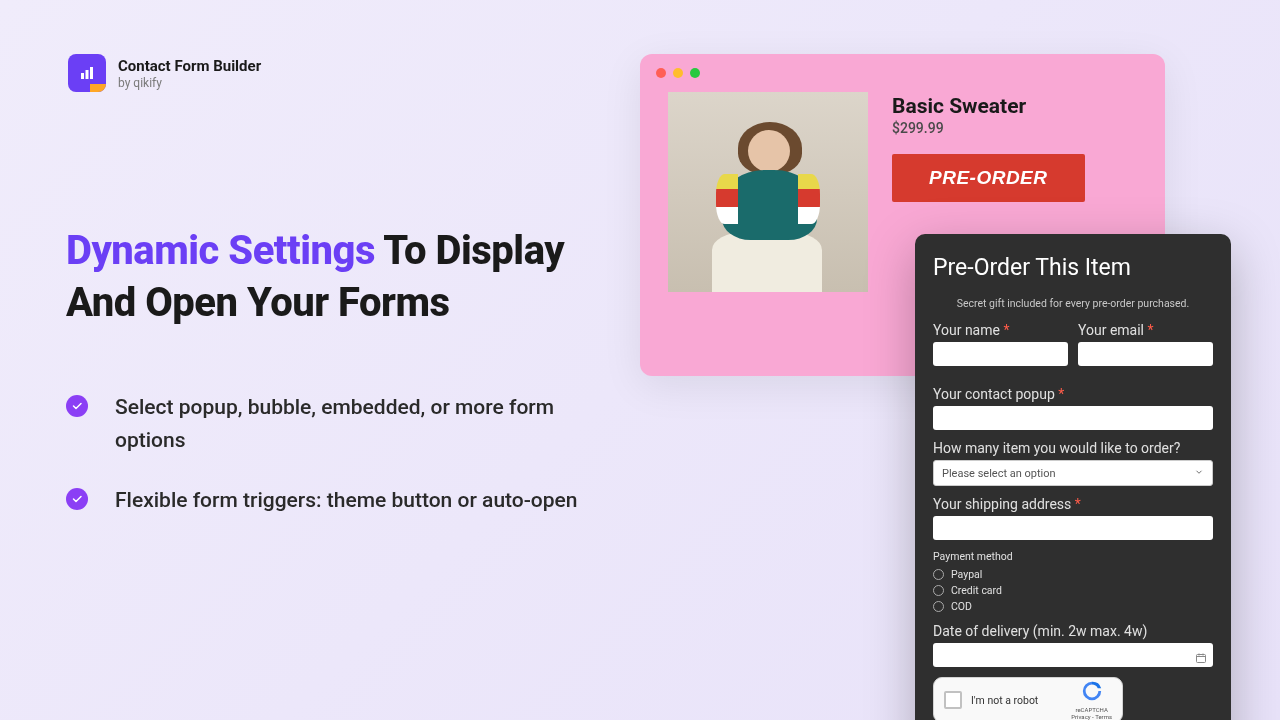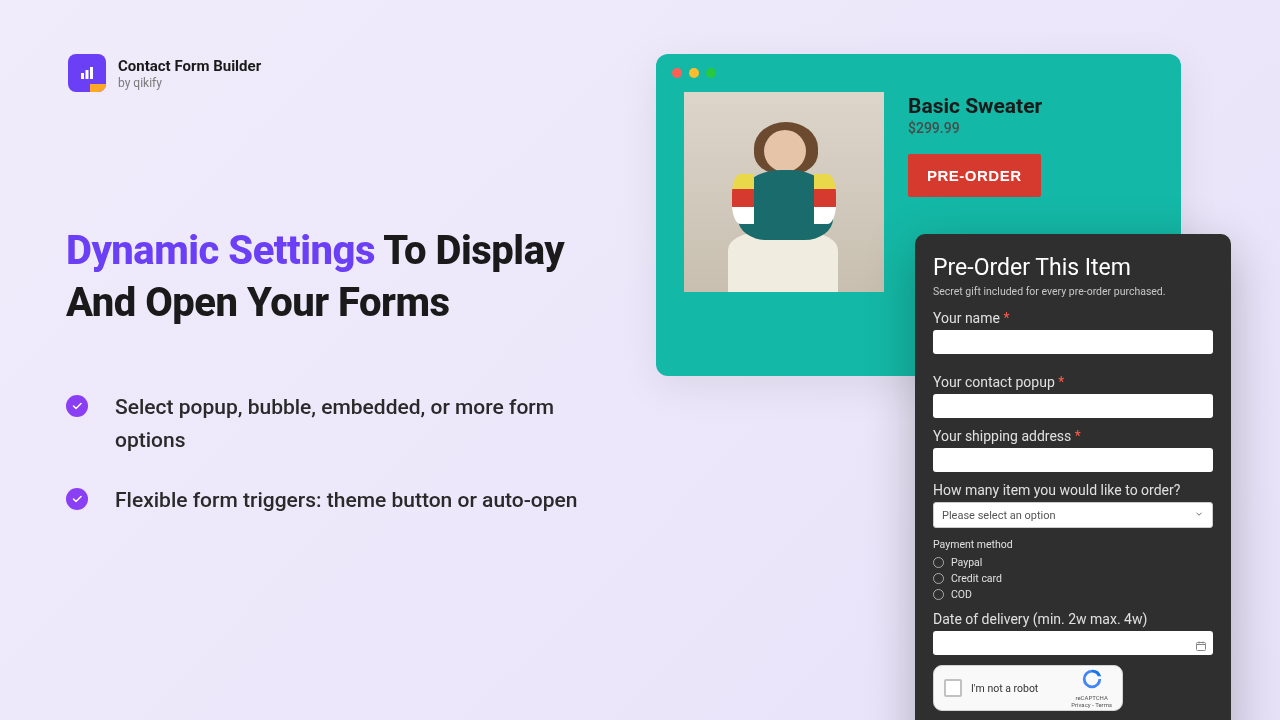--- a/index.html
+++ b/index.html
@@ -80,24 +80,24 @@
 .bullet-text {
   font-size: 21px;
   line-height: 1.55;
   color: #2a2a2a;
   font-weight: 500;
   margin-left: 12px;
 }
 .product-window {
   position: absolute;
   top: 54px;
-  left: 656px;
+  left: 640px;
   width: 525px;
   height: 322px;
-  background: #14b8a6;
+  background: #f9a8d4;
   border-radius: 12px;
   box-shadow: 0 10px 40px rgba(0,0,0,0.08);
   overflow: hidden;
 }
 .window-dots {
   display: flex;
   gap: 7px;
   padding: 14px 16px;
 }
 .dot { width: 10px; height: 10px; border-radius: 50%; }
@@ -118,40 +118,41 @@
   flex-shrink: 0;
 }
 .product-info { padding-top: 2px; }
 .product-name { font-size: 21px; font-weight: 700; color: #1a1a1a; }
 .product-price { font-size: 14px; color: #4a4a4a; margin-top: 2px; font-weight: 500; }
 .preorder-btn {
   margin-top: 18px;
   background: #d63a2e;
   color: #fff;
   border: none;
-  padding: 13px 19px;
-  font-size: 15px;
+  padding: 13px 37px;
+  font-size: 19px;
   font-weight: 700;
   letter-spacing: 0.5px;
   cursor: pointer;
   border-radius: 2px;
+  font-style: italic;
 }
 .form-popup {
   position: absolute;
   top: 234px;
   left: 915px;
   width: 316px;
   background: #2f2f2f;
   border-radius: 10px;
   padding: 20px 18px 16px 18px;
   box-shadow: 0 15px 50px rgba(0,0,0,0.25);
   color: #fff;
 }
 .form-title { font-size: 23px; font-weight: 400; }
-.form-subtitle { font-size: 10.5px; color: #c8c8c8; margin-top: 4px; margin-bottom: 12px; }
+.form-subtitle { font-size: 10.5px; color: #c8c8c8; margin-top: 16px; margin-bottom: 12px; text-align: center; }
 .form-row { display: flex; gap: 10px; margin-bottom: 10px; }
 .form-row .form-group { flex: 1; }
 .form-group { margin-bottom: 10px; }
 .form-label { font-size: 14px; color: #e0e0e0; display: block; margin-bottom: 4px; }
 .req { color: #ff5c4a; }
 .form-input {
   width: 100%;
   height: 24px;
   background: #fff;
   border: none;
@@ -329,42 +330,46 @@
 
 <div class="form-popup">
   <div class="form-title">Pre-Order This Item</div>
   <div class="form-subtitle">Secret gift included for every pre-order purchased.</div>
 
   <div class="form-row">
     <div class="form-group">
       <label class="form-label"><span>Your name</span> <span class="req">*</span></label>
       <input class="form-input" style="">
     </div>
+    <div class="form-group">
+      <label class="form-label"><span>Your email</span> <span class="req">*</span></label>
+      <input class="form-input" style="">
+    </div>
   </div>
 
   <div class="form-group">
     <label class="form-label"><span>Your contact popup</span> <span class="req">*</span></label>
-    <input class="form-input" style="">
-  </div>
-
-  <div class="form-group">
-    <label class="form-label"><span>Your shipping address</span> <span class="req">*</span></label>
     <input class="form-input" style="">
   </div>
 
   <div class="form-group">
     <label class="form-label">How many item you would like to order?</label>
     <div class="form-select">
       <span>Please select an option</span>
       <span>
         <svg width="10" height="10" viewBox="0 0 24 24">
             <path d="M6 9l6 6 6-6" stroke="#555" stroke-width="2" fill="none"></path>
           </svg>
       </span>
     </div>
+  </div>
+
+  <div class="form-group">
+    <label class="form-label"><span>Your shipping address</span> <span class="req">*</span></label>
+    <input class="form-input" style="">
   </div>
 
   <div class="radio-group">
     <div class="radio-title">Payment method</div>
     <div class="radio-item">
       <div class="radio-circle"></div>
       <div class="radio-label">Paypal</div>
     </div>
     <div class="radio-item">
       <div class="radio-circle"></div>

